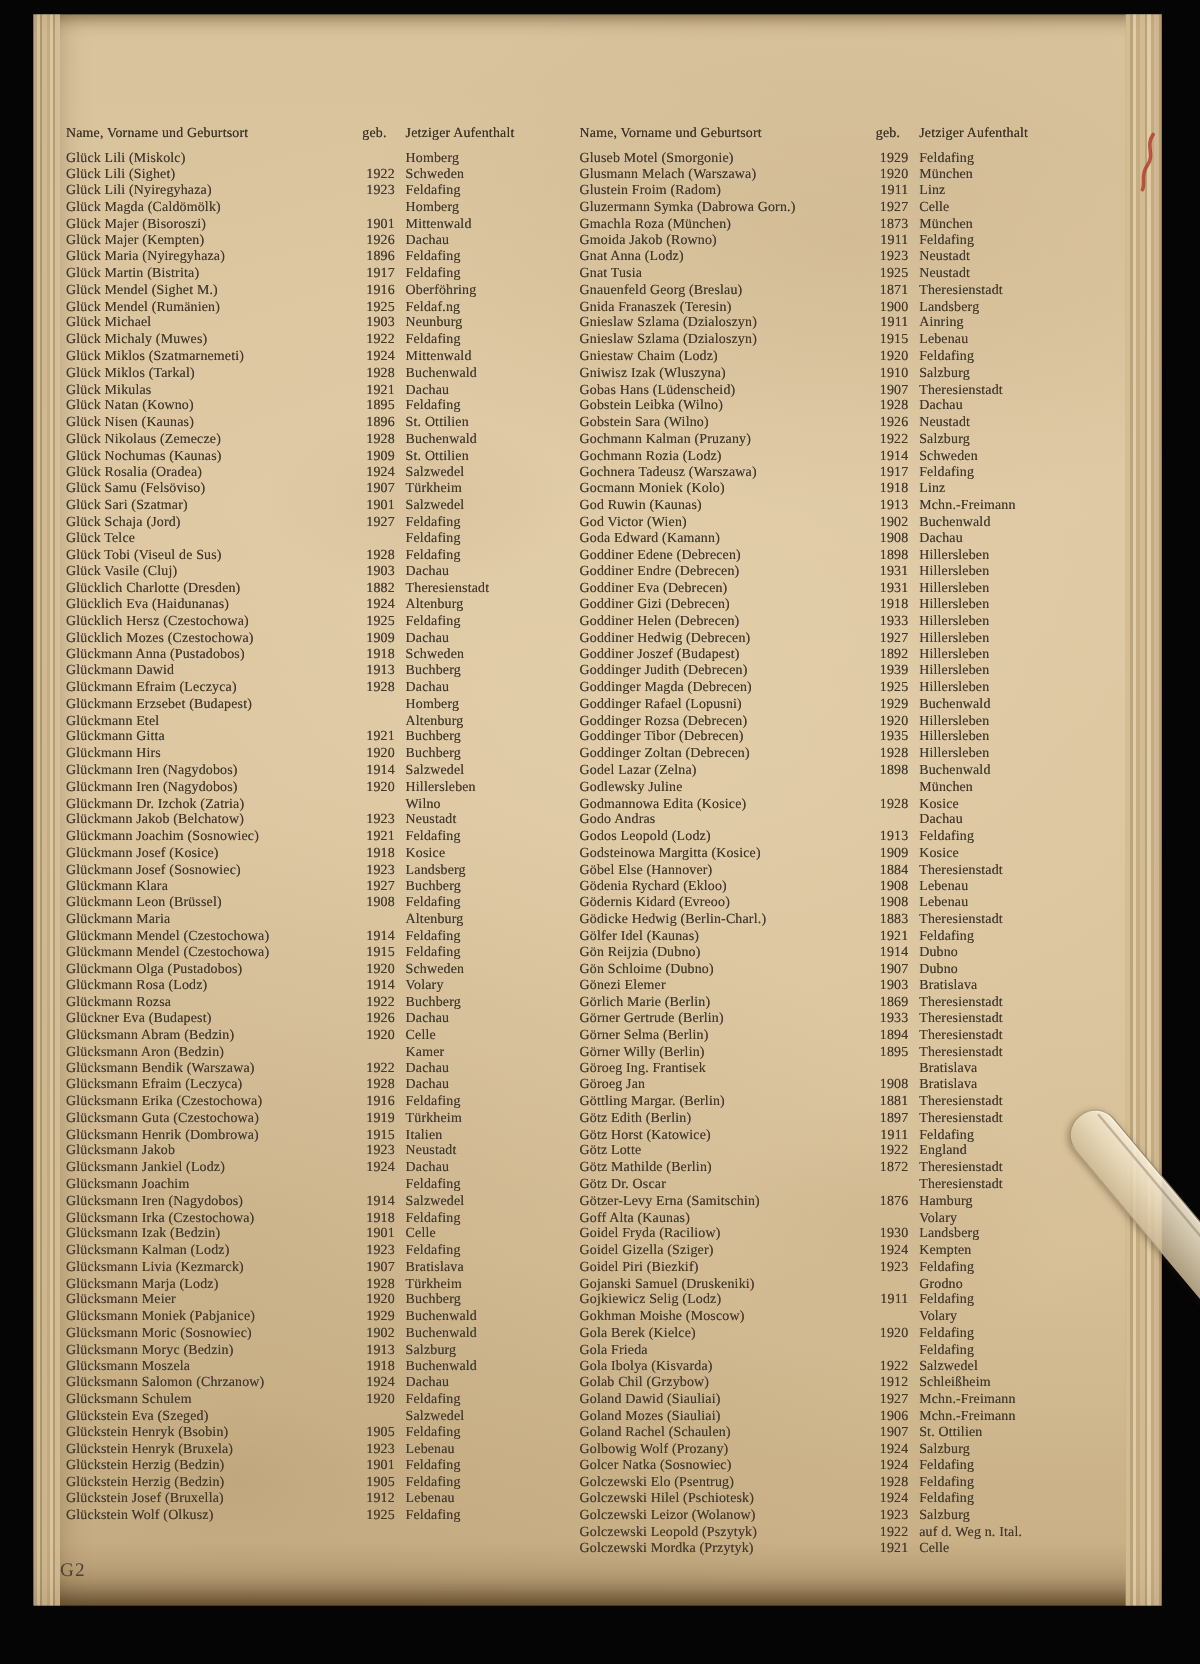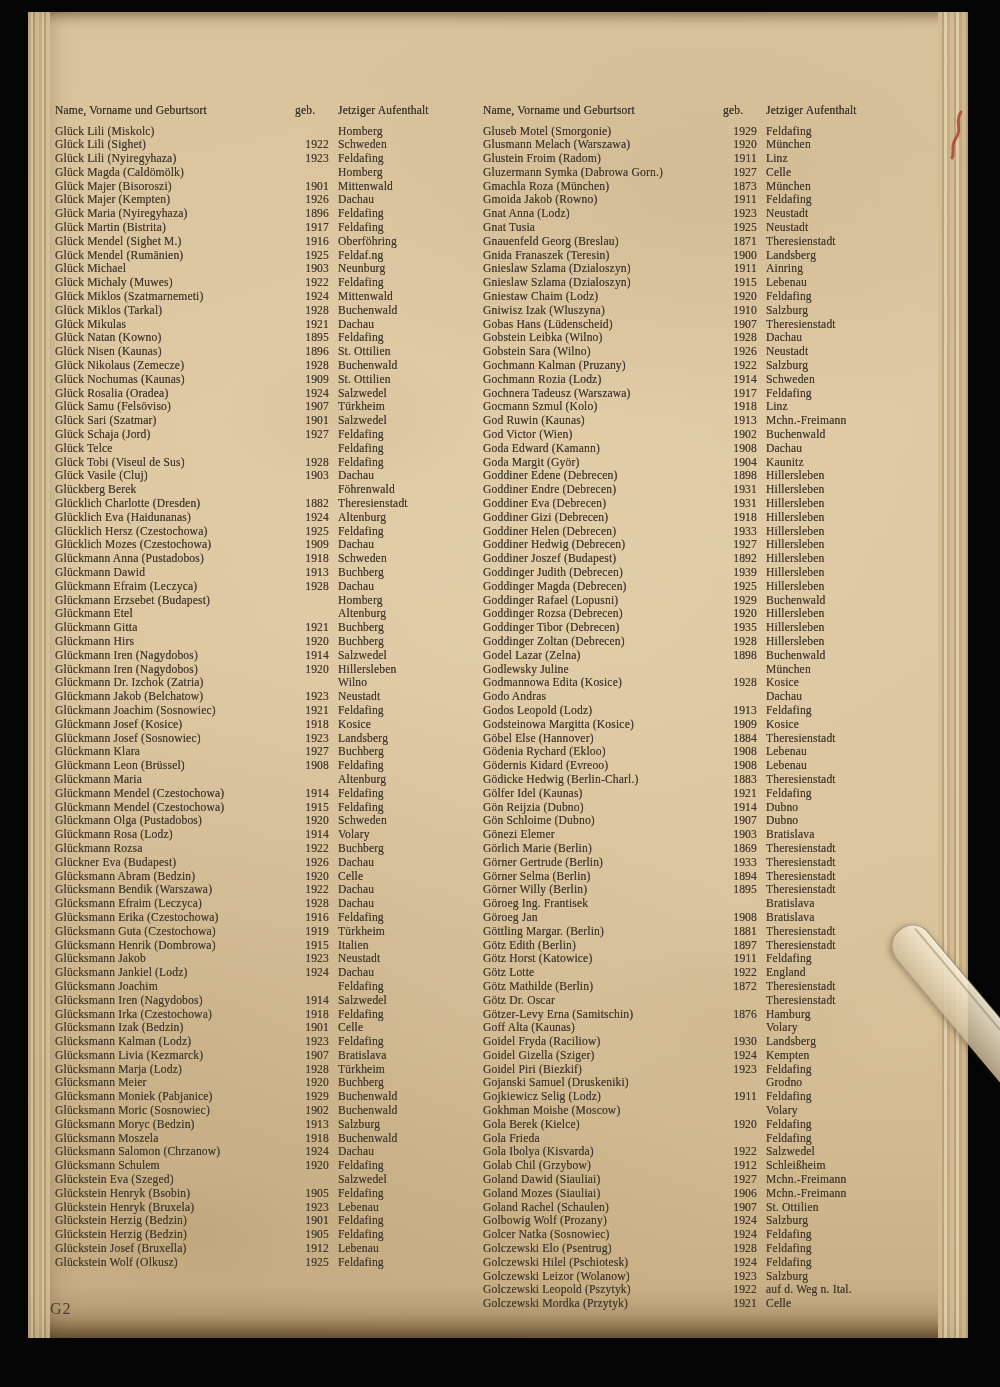--- a/index.html
+++ b/index.html
@@ -33,21 +33,21 @@
   .col{position:absolute;top:92px;color:#40382c;font-size:11.6px;letter-spacing:.15px;}
   #col0{left:27px;width:420px;}
   #col1{left:455px;width:440px;}
   .hdr{display:flex;height:14px;line-height:14px;margin-bottom:6.5px;color:#3b3327;
        text-shadow:0 0 .4px rgba(59,51,39,.8);}
   .row{display:flex;height:13.8px;line-height:13.8px;white-space:nowrap;
        text-shadow:0 0 .35px rgba(64,56,44,.65);}
   .c-name{width:240px;overflow:hidden;}
   .c-geb{width:34px;text-align:right;}
   .c-res{margin-left:9px;}
-  .hdr .c-name{width:240px;} .hdr .c-geb{width:34px;text-align:left;} .hdr .c-res{margin-left:9px;}
+  .hdr .c-name{width:240px;} .hdr .c-geb{width:34px;text-align:center;} .hdr .c-res{margin-left:9px;}
   
   #sig{position:absolute;left:22px;top:1288px;color:#4a4134;font-size:16px;letter-spacing:1px;}
   
   #redmark{position:absolute;left:895px;top:100px;width:80px;height:90px;}
   
   #bookmark{position:absolute;left:895px;top:920px;width:260px;height:40px;
         transform:rotate(50deg);transform-origin:14px 20px;
         border-radius:20px;
         background:linear-gradient(180deg,rgba(245,236,214,.92) 0%,rgba(231,217,187,.88) 45%,rgba(205,186,150,.85) 100%);
         box-shadow:0 2px 6px rgba(40,25,10,.35), inset 0 1px 0 rgba(255,255,255,.5);
@@ -197,25 +197,20 @@
             <span class="c-name">Glück Tobi (Viseul de Sus)</span>
             <span class="c-geb">1928</span>
             <span class="c-res">Feldafing</span>
           </div>
           <div class="row">
             <span class="c-name">Glück Vasile (Cluj)</span>
             <span class="c-geb">1903</span>
             <span class="c-res">Dachau</span>
           </div>
           <div class="row">
-            <span class="c-name">Glückberg Berek</span>
-            <span class="c-geb"></span>
-            <span class="c-res">Föhrenwald</span>
-          </div>
-          <div class="row">
             <span class="c-name">Glücklich Charlotte (Dresden)</span>
             <span class="c-geb">1882</span>
             <span class="c-res">Theresienstadt</span>
           </div>
           <div class="row">
             <span class="c-name">Glücklich Eva (Haidunanas)</span>
             <span class="c-geb">1924</span>
             <span class="c-res">Altenburg</span>
           </div>
           <div class="row">
@@ -340,20 +335,25 @@
           </div>
           <div class="row">
             <span class="c-name">Glückner Eva (Budapest)</span>
             <span class="c-geb">1926</span>
             <span class="c-res">Dachau</span>
           </div>
           <div class="row">
             <span class="c-name">Glücksmann Abram (Bedzin)</span>
             <span class="c-geb">1920</span>
             <span class="c-res">Celle</span>
+          </div>
+          <div class="row">
+            <span class="c-name">Glücksmann Aron (Bedzin)</span>
+            <span class="c-geb"></span>
+            <span class="c-res">Kamer</span>
           </div>
           <div class="row">
             <span class="c-name">Glücksmann Bendik (Warszawa)</span>
             <span class="c-geb">1922</span>
             <span class="c-res">Dachau</span>
           </div>
           <div class="row">
             <span class="c-name">Glücksmann Efraim (Leczyca)</span>
             <span class="c-geb">1928</span>
             <span class="c-res">Dachau</span>
@@ -592,43 +592,38 @@
             <span class="c-name">Gochmann Rozia (Lodz)</span>
             <span class="c-geb">1914</span>
             <span class="c-res">Schweden</span>
           </div>
           <div class="row">
             <span class="c-name">Gochnera Tadeusz (Warszawa)</span>
             <span class="c-geb">1917</span>
             <span class="c-res">Feldafing</span>
           </div>
           <div class="row">
-            <span class="c-name">Gocmann Szmul (Kolo)</span>
+            <span class="c-name">Gocmann Moniek (Kolo)</span>
             <span class="c-geb">1918</span>
             <span class="c-res">Linz</span>
           </div>
           <div class="row">
             <span class="c-name">God Ruwin (Kaunas)</span>
             <span class="c-geb">1913</span>
             <span class="c-res">Mchn.-Freimann</span>
           </div>
           <div class="row">
             <span class="c-name">God Victor (Wien)</span>
             <span class="c-geb">1902</span>
             <span class="c-res">Buchenwald</span>
           </div>
           <div class="row">
             <span class="c-name">Goda Edward (Kamann)</span>
             <span class="c-geb">1908</span>
             <span class="c-res">Dachau</span>
-          </div>
-          <div class="row">
-            <span class="c-name">Goda Margit (Györ)</span>
-            <span class="c-geb">1904</span>
-            <span class="c-res">Kaunitz</span>
           </div>
           <div class="row">
             <span class="c-name">Goddiner Edene (Debrecen)</span>
             <span class="c-geb">1898</span>
             <span class="c-res">Hillersleben</span>
           </div>
           <div class="row">
             <span class="c-name">Goddiner Endre (Debrecen)</span>
             <span class="c-geb">1931</span>
             <span class="c-res">Hillersleben</span>

